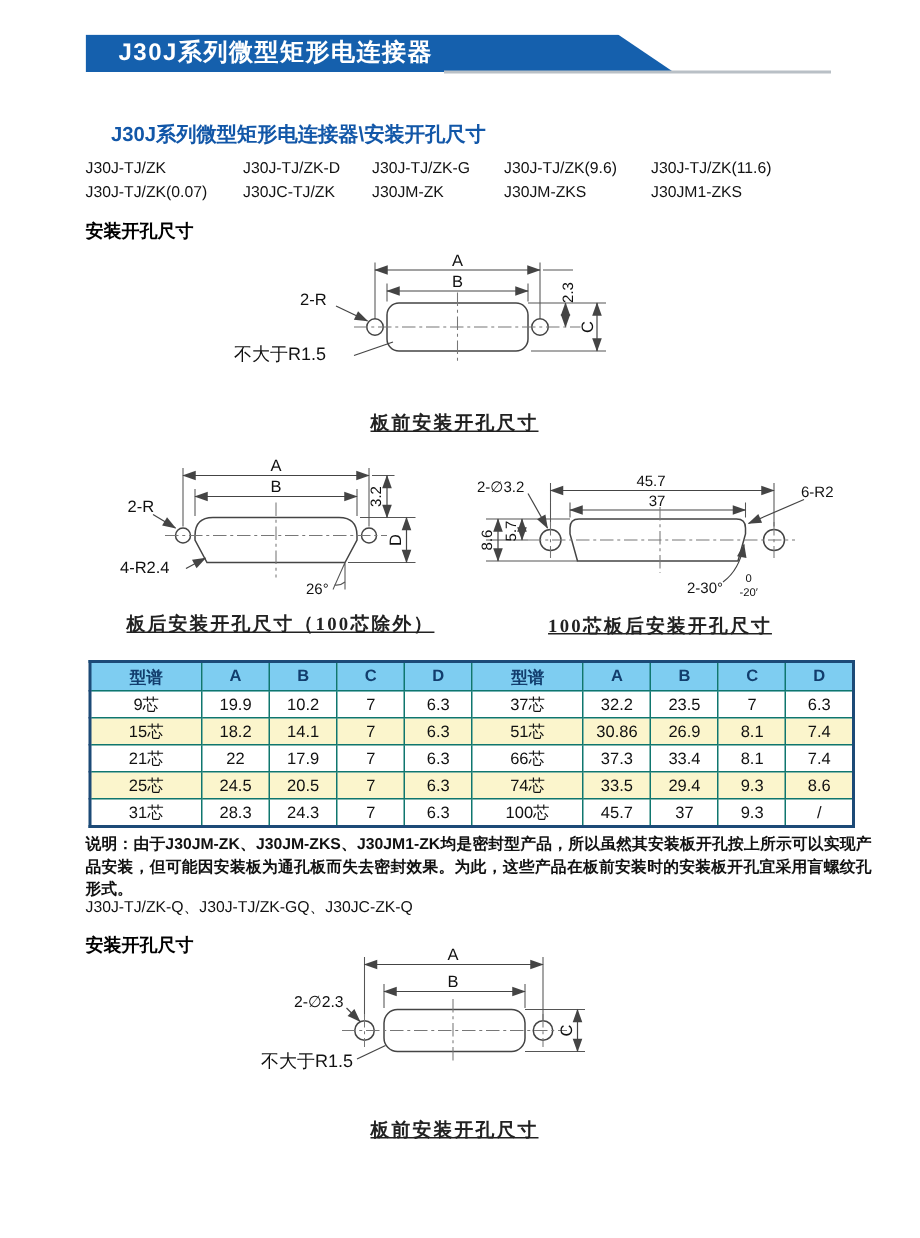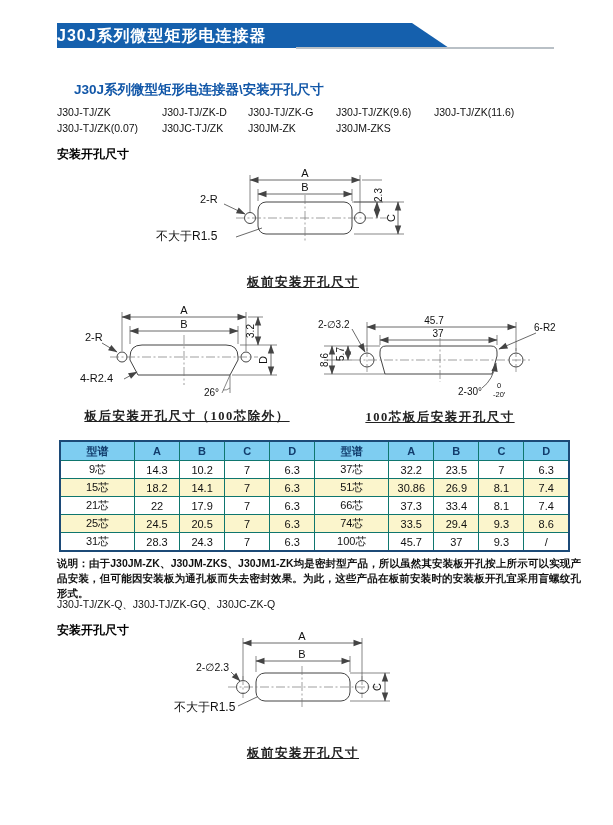--- a/index.html
+++ b/index.html
@@ -6,21 +6,21 @@
   body{
     width:613px;height:825px;background:#ffffff;position:relative;overflow:hidden;
     font-family:"Liberation Sans", sans-serif;color:#111;
   }
   .abs{position:absolute;}
   
   .banner{
     left:57px;top:23px;width:392px;height:25px;background:#1560ad;
     clip-path:polygon(0 0,355px 0,100% 100%,0 100%);
     color:#fff;font-weight:bold;font-size:16px;line-height:25px;
-    padding-left:0;letter-spacing:1px;box-sizing:border-box;
+    padding-left:22px;letter-spacing:1px;box-sizing:border-box;
   }
   .banner-underline{left:296px;top:47px;width:258px;height:2px;background:#b9c0c6;}
   
   .subtitle{left:74px;top:81px;font-size:13.5px;font-weight:bold;color:#1257a8;}
   .models-grid{
     left:57px;top:106px;width:530px;display:grid;
     grid-template-columns:105px 86px 88px 98px auto;
     grid-auto-rows:16px;font-size:10.5px;color:#111;
   }
   .section-label{font-size:12px;font-weight:bold;color:#000;}
@@ -68,20 +68,21 @@
 <div class="abs models-grid">
   <span>J30J-TJ/ZK</span>
   <span>J30J-TJ/ZK-D</span>
   <span>J30J-TJ/ZK-G</span>
   <span>J30J-TJ/ZK(9.6)</span>
   <span>J30J-TJ/ZK(11.6)</span>
   <span>J30J-TJ/ZK(0.07)</span>
   <span>J30JC-TJ/ZK</span>
   <span>J30JM-ZK</span>
   <span>J30JM-ZKS</span>
+  <span>J30JM1-ZKS</span>
 </div>
 <div class="abs section-label" style="left:57px;top:146px;">安装开孔尺寸</div>
 
 <svg class="abs" style="left:150px;top:165px;" width="320" height="112">
   <defs>
     <marker id="ae" markerWidth="10" markerHeight="8" refX="9" refY="4" orient="auto-start-reverse" markerUnits="userSpaceOnUse">
       <path d="M0.5,0.8 L9.5,4 L0.5,7.2 z" fill="#444"></path>
     </marker>
   </defs>
 
@@ -175,21 +176,21 @@
         <th>型谱</th>
         <th>A</th>
         <th>B</th>
         <th>C</th>
         <th>D</th>
       </tr>
     </thead>
   <tbody id="tbody">
       <tr>
         <td>9芯</td>
-        <td>14.3</td>
+        <td>19.9</td>
         <td>10.2</td>
         <td>7</td>
         <td>6.3</td>
         <td>37芯</td>
         <td>32.2</td>
         <td>23.5</td>
         <td>7</td>
         <td>6.3</td>
       </tr>
       <tr class="alt">

